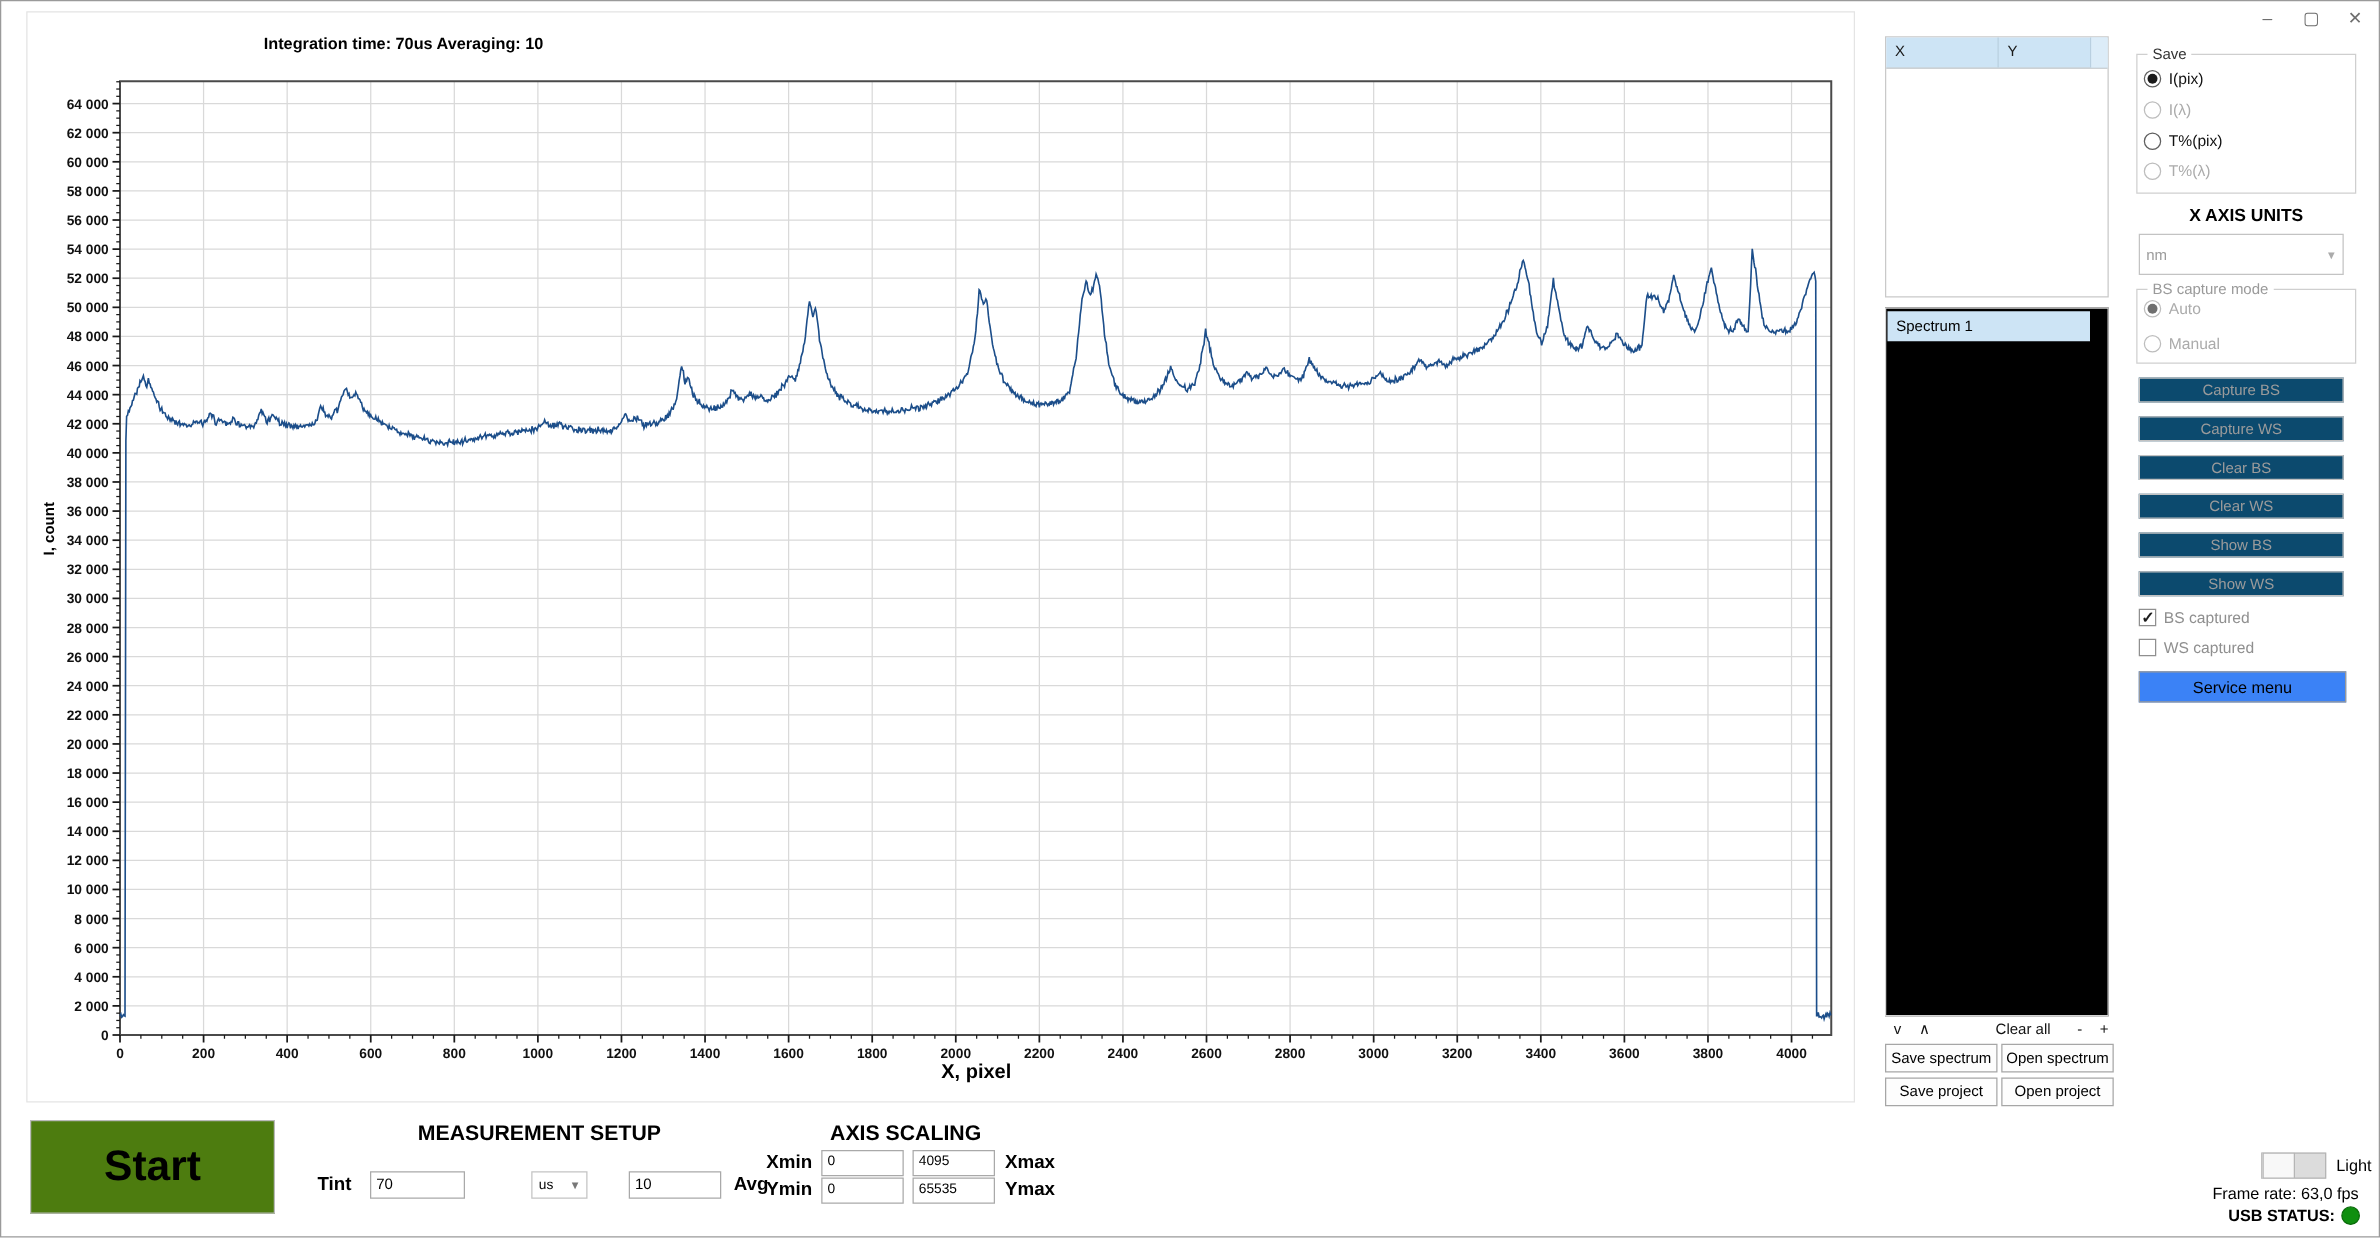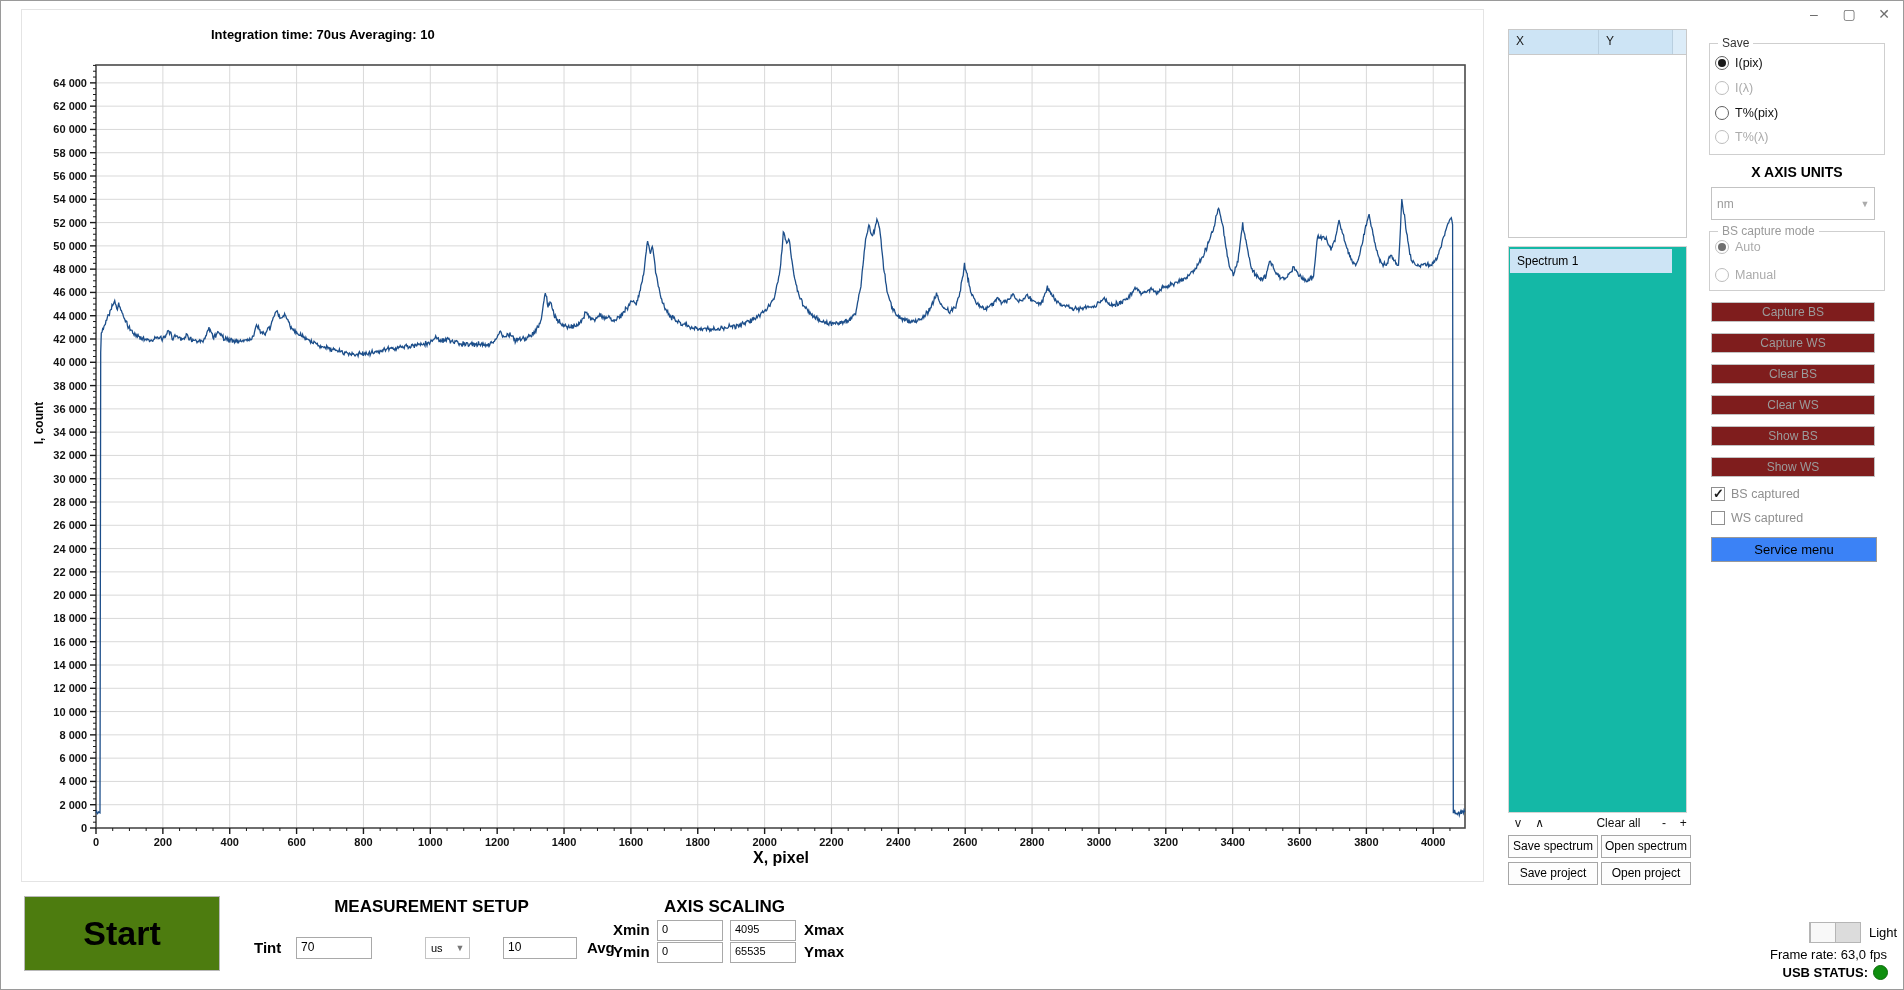--- a/index.html
+++ b/index.html
@@ -16,40 +16,40 @@
   .xlab { position:absolute; left:720px; top:848px; width:120px; text-align:center; font-size:16px; font-weight:bold; }
   svg#plot { position:absolute; left:40px; top:36px; overflow:visible; }
   .tick { font:bold 11px "Liberation Sans",sans-serif; fill:#111; }
 
   
   .xy-table { position:absolute; left:1507px; top:28px; width:179px; height:209px; border:1px solid #c9c9c9; background:#fff; }
   .xy-head { display:flex; height:25px; border-bottom:1px solid #c9c9c9; background:#cde4f5; }
   .xy-head .c1 { width:90px; border-right:1px solid #b9cfe0; padding:4px 0 0 7px; font-size:12px; color:#1a1a1a; }
   .xy-head .c2 { width:74px; border-right:1px solid #b9cfe0; padding:4px 0 0 7px; font-size:12px; color:#1a1a1a; }
   .xy-head .c3 { flex:1; background:#dcecf8; }
-  .spec-list { position:absolute; left:1507px; top:245px; width:179px; height:567px; border:1px solid #d4d4d4; background:#14b8a6; }
+  .spec-list { position:absolute; left:1507px; top:245px; width:179px; height:567px; border:1px solid #d4d4d4; background:#000000; }
   .spec-item { position:absolute; left:1px; top:2px; width:162px; height:24px; background:#cde4f5; font-size:12px; padding:5px 0 0 7px; color:#000; }
   .list-toolbar { position:absolute; left:1507px; top:813px; width:182px; height:18px; display:flex; align-items:center; font-size:12px; color:#111; }
   .lt-btn { cursor:default; }
   .fbtn { position:absolute; height:23px; width:90px; background:#fdfdfd; border:1px solid #a6a6a6; font-size:12px; text-align:center; line-height:21px; color:#000; }
 
   
   .groupbox { position:absolute; border:1px solid #cfcfcf; }
   .gb-label { position:absolute; top:-8px; left:8px; background:#fff; padding:0 4px; font-size:12px; }
   .radio-row { position:absolute; display:flex; align-items:center; gap:6px; font-size:12.5px; color:#111; }
   .radio { width:14px; height:14px; border:1px solid #5f5f5f; border-radius:50%; background:#fff; flex:0 0 auto; }
   .radio-row.sel .radio::after { content:''; display:block; width:8px; height:8px; margin:2px; border-radius:50%; background:#1a1a1a; }
   .radio-row.dis { color:#ababab; }
   .radio-row.dis .radio { border-color:#bdbdbd; }
   .radio-row.dis.sel .radio::after { background:#6f6f6f; }
   .xunits-head { position:absolute; left:1707px; top:163px; width:178px; text-align:center; font-size:14px; font-weight:bold; }
   .dropdown { position:absolute; border:1px solid #c3c3c3; background:#fff; display:flex; align-items:center; font-size:12px; }
   .dd-val { flex:1; padding-left:5px; }
   .dd-arrow { width:18px; text-align:center; font-size:9px; }
-  .stackbtn { position:absolute; left:1710px; width:164px; height:20px; background:#7f1d1d; border:1px solid #c2c2c2; font-size:12px; color:#9b9b9b; text-align:center; line-height:18px; }
+  .stackbtn { position:absolute; left:1710px; width:164px; height:20px; background:#0c4a6e; border:1px solid #c2c2c2; font-size:12px; color:#9b9b9b; text-align:center; line-height:18px; }
   .cap-row { position:absolute; left:1710px; display:flex; align-items:center; gap:6px; font-size:12.5px; color:#8f8f8f; }
   .cbox { width:14px; height:14px; border:1px solid #8f8f8f; background:#fff; position:relative; flex:0 0 auto; }
   .cap-row.chk .cbox::after { content:'\2713'; position:absolute; left:1px; top:-2px; font-size:13px; font-weight:bold; color:#1c1c1c; }
   .service-btn { position:absolute; left:1710px; top:536px; width:166px; height:25px; background:#3b82f6; border:1px solid #999; font-size:13px; color:#000; text-align:center; line-height:23px; }
 
   
   .start-btn { position:absolute; left:23px; top:895px; width:196px; height:75px; background:#4d7c0f; border:1px solid #b9b9b9; font-size:34px; font-weight:bold; color:#000; text-align:center; line-height:73px; }
   .sec-head { position:absolute; font-size:17px; font-weight:bold; color:#000; }
   .fld-label { position:absolute; font-size:15px; font-weight:bold; color:#000; }
   .tbox { position:absolute; border:1px solid #a9a9a9; background:#fff; font-size:12px; padding:2px 0 0 4px; color:#000; }

